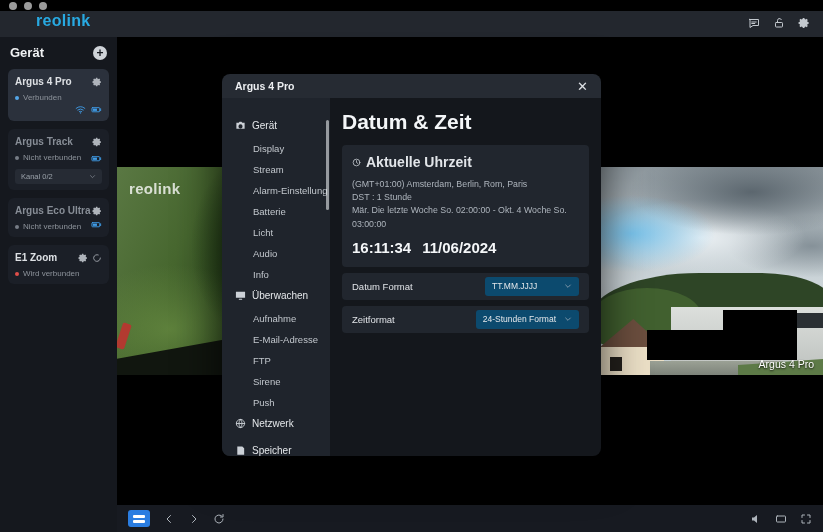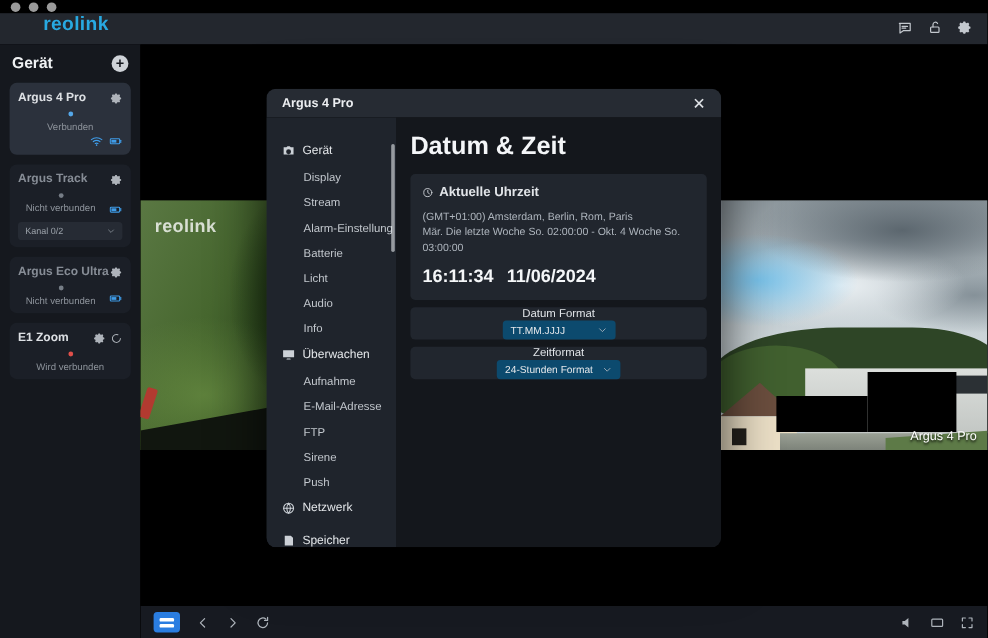--- a/index.html
+++ b/index.html
@@ -34,21 +34,21 @@
   .sb-head { display:flex; justify-content:space-between; align-items:center; padding:3px 2px 9px; }
   .sb-title { font-size:13px; font-weight:bold; color:#f0f2f4; }
   .add-btn { width:14px; height:14px; border-radius:50%; background:#cfd3d8; color:#15181e; font-size:12px; font-weight:bold; display:flex; align-items:center; justify-content:center; line-height:1; }
   .card { background:#1b1f27; border-radius:6px; padding:7px 7px 6px; margin-bottom:8px; position:relative; }
   .card.selected { background:#2b313c; }
   .dev-top { display:flex; justify-content:space-between; align-items:center; }
   .dev-name { font-size:10px; font-weight:bold; color:#dde0e4; }
   .card.dim .dev-name { color:#878d96; }
   .dev-icons { display:flex; gap:4px; color:#aeb3ba; }
   .dev-icons svg { width:10px; height:10px; }
-  .dev-status { display:flex; align-items:center; gap:4px; margin-top:6px; font-size:8px; color:#8d939b;flex-direction:column; }
+  .dev-status { display:flex; align-items:center; gap:4px; margin-top:6px; font-size:8px; color:#8d939b; }
   .sdot { width:4px; height:4px; border-radius:50%; flex:none; }
   .dev-bottom { display:flex; justify-content:flex-end; gap:5px; margin-top:2px; color:#3f9ce8; }
   .dev-bottom svg { width:11px; height:11px; }
   .batt-abs { position:absolute; right:7px; bottom:7px; color:#3f9ce8; }
   .batt-abs svg { width:11px; height:11px; }
   .channel-bar { margin-top:7px; background:#262b34; border-radius:3px; padding:3px 6px; font-size:7.5px; color:#9aa1a9; display:flex; justify-content:space-between; align-items:center; }
   .channel-bar svg { width:7px; height:7px; }
 
   
   .stage { flex:1; position:relative; background:#000; overflow:hidden; }
@@ -105,27 +105,27 @@
   .mnav { width:108px; background:#1f242c; padding:22px 0 8px 13px; position:relative; flex:none; }
   .mnav-section { display:flex; align-items:center; gap:6px; font-size:10px; color:#e4e7ea; margin-bottom:12px; }
   .mnav-section svg { width:11px; height:11px; color:#ccd1d7; flex:none; }
   .mnav-sub { list-style:none; padding-left:18px; margin-bottom:4px; }
   .mnav-sub li { font-size:9.5px; color:#c2c7cd; margin-bottom:10px; }
   .nav-scroll { position:absolute; right:1px; top:22px; width:3px; height:90px; background:rgba(230,233,236,.6); border-radius:2px; }
 
   .mcontent { flex:1; padding:11px 12px; min-width:0; }
   .page-title { font-size:21px; font-weight:bold; color:#f4f6f8; margin:1px 0 11px; }
   .time-card { background:#21262e; border-radius:4px; padding:9px 10px 11px; }
-  .tc-head { display:flex; align-items:center; gap:5px; font-size:11px; font-weight:bold; color:#e2e5e9;text-align:center; }
+  .tc-head { display:flex; align-items:center; gap:5px; font-size:14px; font-weight:bold; color:#e2e5e9;text-align:center; }
   .tc-head svg { width:9px; height:9px; color:#cfd4d9; }
   .tc-lines { margin-top:8px; }
   .tc-line { font-size:8.8px; color:#aeb5bd; line-height:1.5; }
   .tc-time { display:flex; gap:11px; margin-top:8px; font-size:15px; font-weight:bold; color:#f4f6f8; }
   .settings-btn { margin-top:12px; height:27px; background:#293040; border-radius:3px; display:flex; align-items:center; justify-content:center; font-size:9.5px; color:#3c8fe8; }
-  .field-row { margin-top:6px; background:#21262e; border-radius:4px; height:27px; display:flex; align-items:center; justify-content:space-between; padding:0 10px;flex-direction:column; }
+  .field-row { margin-top:6px; background:#21262e; border-radius:4px; height:27px; display:flex; align-items:center; justify-content:space-between; padding:0 10px; }
   .field-label { font-size:9.5px; color:#e0e3e7; }
   .select { background:#0c4a6e; border-radius:3px; height:19px; min-width:94px; display:flex; align-items:center; justify-content:space-between; gap:8px; padding:0 7px; font-size:8.5px; color:#e4e7ea; }
   .select svg { width:8px; height:8px; color:#b9bec5; flex:none; }
 </style>
 </head>
 <body>
 
 <div class="titlebar">
   <span class="tdot"></span>
   <span class="tdot"></span>
@@ -402,20 +402,21 @@
       <div class="time-card">
         <div class="tc-head">
           <svg viewBox="0 0 24 24" class="ic">
               <circle cx="12" cy="12" r="9"></circle>
               <path d="M12 7v5l3.5 2.5"></path>
             </svg>
           <span>Aktuelle Uhrzeit</span>
         </div>
         <div class="tc-lines">
           <div class="tc-line">(GMT+01:00) Amsterdam, Berlin, Rom, Paris</div>
+          <div class="tc-line">DST : 1 Stunde</div>
           <div class="tc-line">Mär. Die letzte Woche So. 02:00:00 - Okt. 4 Woche So. 03:00:00</div>
         </div>
         <div class="tc-time">
           <span>16:11:34</span>
           <span>11/06/2024</span>
         </div>
       </div>
 
       <div class="field-row">
         <span class="field-label">Datum Format</span>

